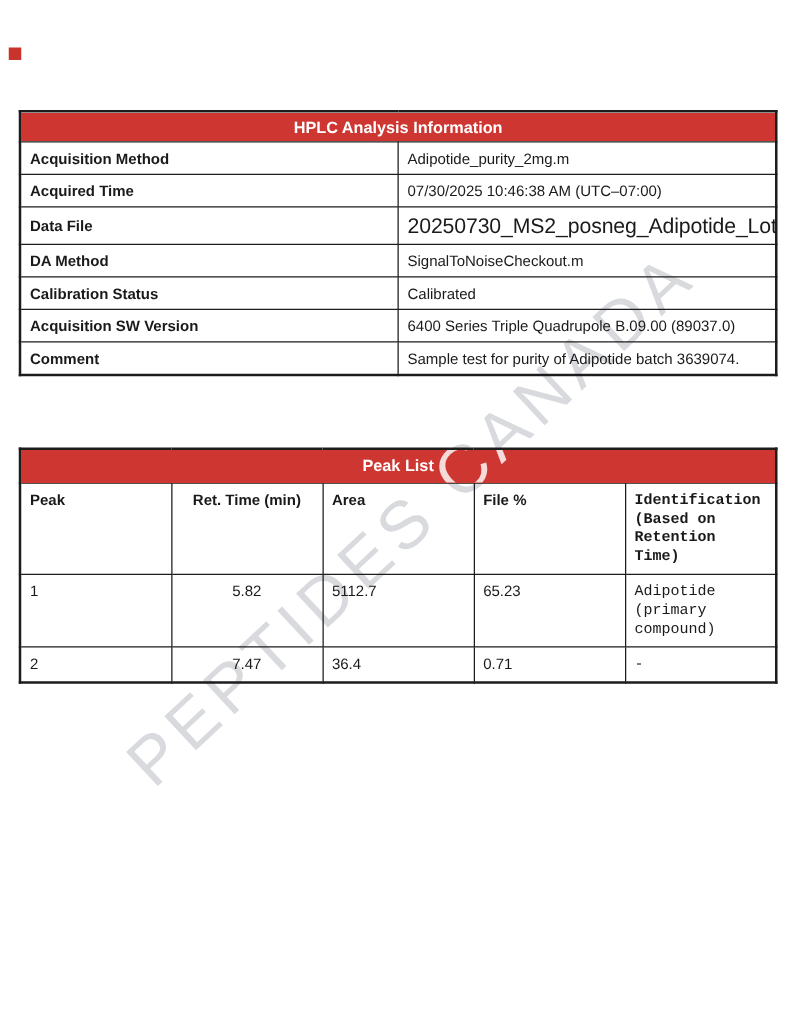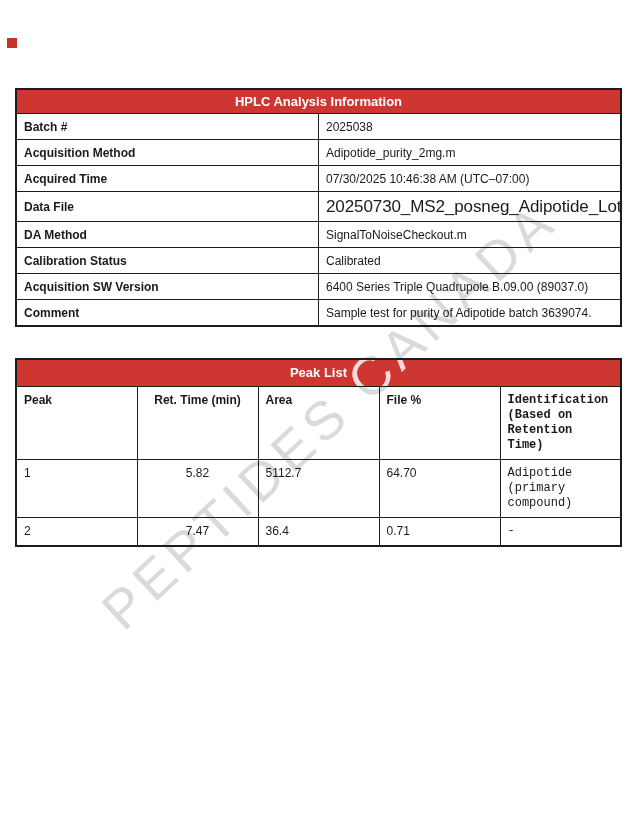--- a/index.html
+++ b/index.html
@@ -66,24 +66,20 @@
 <div class="watermark">PEPTIDES CANADA</div>
 
 <table class="info-table">
   <tbody>
     <tr>
       <td class="bar-cell" colspan="2">
         <span class="bar-label">HPLC Analysis Information</span>
       </td>
     </tr>
     <tr>
-      <td class="label">Batch #</td>
-      <td class="value">2025038</td>
-    </tr>
-    <tr>
       <td class="label">Acquisition Method</td>
       <td class="value">Adipotide_purity_2mg.m</td>
     </tr>
     <tr>
       <td class="label">Acquired Time</td>
       <td class="value">07/30/2025 10:46:38 AM (UTC–07:00)</td>
     </tr>
     <tr>
       <td class="label">Data File</td>
       <td class="value datafile">20250730_MS2_posneg_Adipotide_Lot2025038_purity.d</td>
@@ -119,21 +115,21 @@
       <th class="c1">Peak</th>
       <th class="c2">Ret. Time (min)</th>
       <th class="c3">Area</th>
       <th class="c4">File %</th>
       <th class="c5">Identification (Based on Retention Time)</th>
     </tr>
     <tr class="data-row-1">
       <td class="c1">1</td>
       <td class="c2">5.82</td>
       <td class="c3">5112.7</td>
-      <td class="c4">64.70</td>
+      <td class="c4">65.23</td>
       <td class="c5">Adipotide (primary compound)</td>
     </tr>
     <tr>
       <td class="c1">2</td>
       <td class="c2">7.47</td>
       <td class="c3">36.4</td>
       <td class="c4">0.71</td>
       <td class="c5">-</td>
     </tr>
   </tbody>

